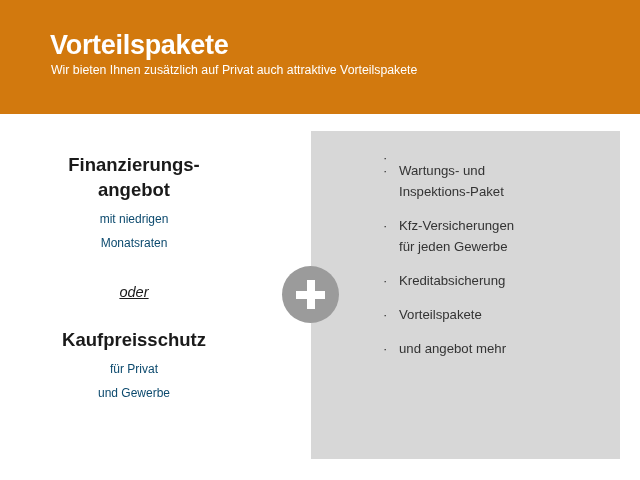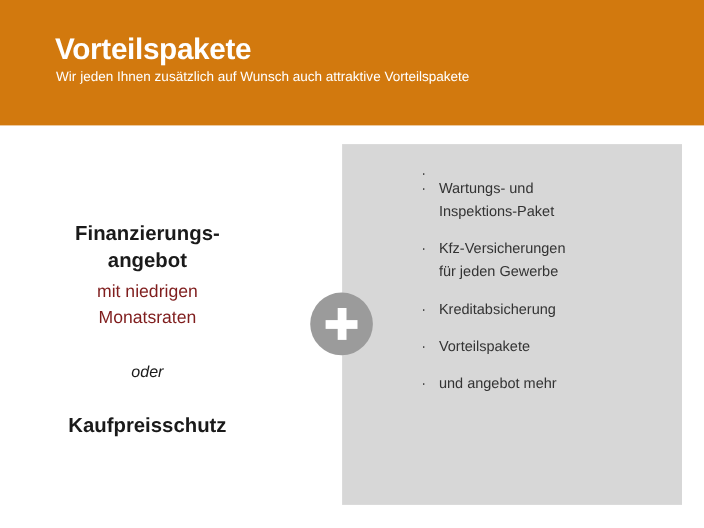--- a/index.html
+++ b/index.html
@@ -84,41 +84,41 @@
   .benefit-line { display: block; white-space: nowrap; }
 
   
   #offers-column {
     position: absolute;
     left: 18px;
     top: 152px;
     width: 232px;
     text-align: center;
     color: #1a1a1a;
-    margin-top: 47px;
   }
   .offer-heading {
     font-size: 18.5px;
     font-weight: bold;
     line-height: 25px;
     color: #1a1a1a;
   }
   .offer-sub {
-    font-size: 16px;
+    font-size: 12px;
     font-weight: normal;
     line-height: 24px;
-    color: #7f1d1d;
+    color: #0c4a6e;
     margin-top: 5px;
   }
   .offer-line { display: block; }
   #offer-divider-word {
     margin-top: 27px;
     margin-bottom: 25px;
     font-size: 14.6px;
     font-style: italic;
+    text-decoration: underline;
     line-height: 20px;
     color: #1a1a1a;
   }
 
   
   #plus-badge {
     position: absolute;
     left: 282px;
     top: 266px;
     width: 57px;
@@ -149,21 +149,21 @@
     background: #ffffff;
   }
 </style>
 </head>
 <body>
 
 <div id="page">
 
   <div id="header-band">
     <div id="header-title">Vorteilspakete</div>
-    <div id="header-subtitle">Wir jeden Ihnen zusätzlich auf Wunsch auch attraktive Vorteilspakete</div>
+    <div id="header-subtitle">Wir bieten Ihnen zusätzlich auf Privat auch attraktive Vorteilspakete</div>
   </div>
 
   <div id="benefits-panel">
     <div id="benefits-list">
 
       <div class="benefit-item">
         <span class="benefit-bullet">·</span>
       </div>
 
       <div class="benefit-item">
@@ -206,20 +206,22 @@
       <span class="offer-line">mit niedrigen</span>
       <span class="offer-line">Monatsraten</span>
     </div>
 
     <div id="offer-divider-word">oder</div>
 
     <div class="offer-heading">
       <span class="offer-line">Kaufpreisschutz</span>
     </div>
     <div class="offer-sub">
+      <span class="offer-line">für Privat</span>
+      <span class="offer-line">und Gewerbe</span>
     </div>
 
   </div>
 
   <div id="plus-badge">
     <div id="plus-icon">
       <div class="bar-h"></div>
       <div class="bar-v"></div>
     </div>
   </div>

